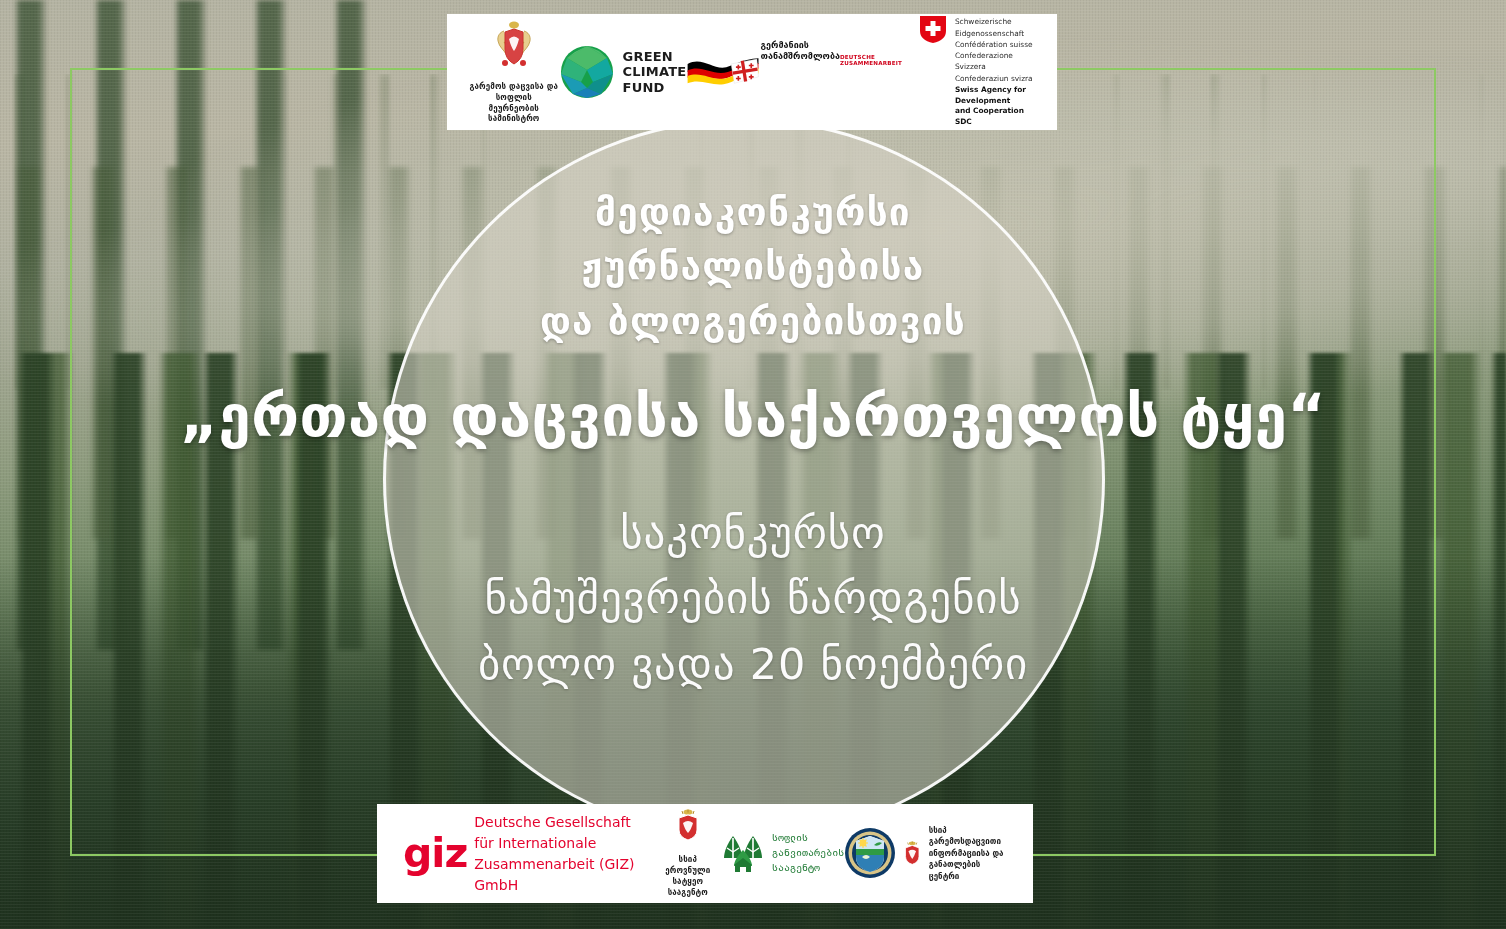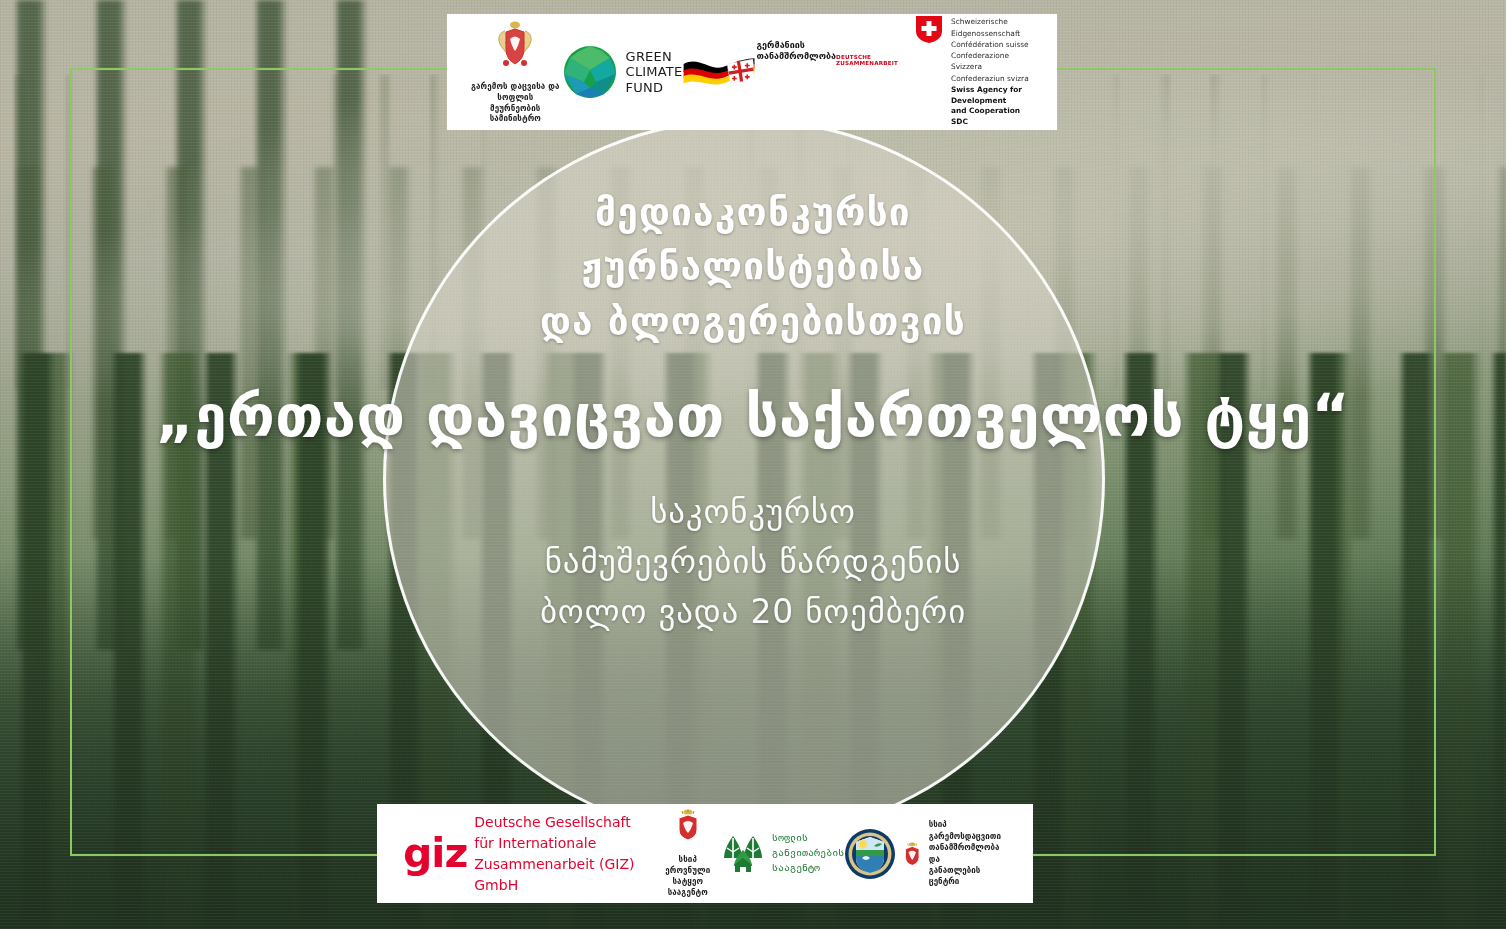--- a/index.html
+++ b/index.html
@@ -120,21 +120,21 @@
     font-family:"DejaVu Sans","Liberation Sans",sans-serif;
     font-size:8px; font-weight:700; color:#1a1a1a; line-height:1.35;
     text-align:center; letter-spacing:.1px; white-space:pre-line;
   }
 
   
   .coa { width:38px; height:50px; flex:0 0 auto; }
   .gcf-wrap { display:flex; align-items:center; gap:8px; }
   .gcf-text {
     font-family:"DejaVu Sans","Liberation Sans",sans-serif;
-    font-size:13px; font-weight:400; color:#1c1c1c; line-height:1.18;
+    font-size:13px; font-weight:700; color:#1c1c1c; line-height:1.18;
     letter-spacing:.2px; white-space:pre-line;
   }
   .de-wrap { display:flex; flex-direction:row; align-items:flex-start; }
   .de-flagbox { width:92px; height:40px; }
   .de-ka {
     font-size:9px; font-weight:700; color:#111; line-height:1.25;
     white-space:pre-line; margin-top:-12px;
   }
   .de-sub {
     font-size:5.6px; font-weight:700; color:#d0021b; letter-spacing:.2px; margin-top:2px;
@@ -171,23 +171,23 @@
     text-shadow:0 1px 3px rgba(0,0,0,.30);
   }
   .title {
     margin-top:36px; text-align:center;
     font-family:"DejaVu Sans","Liberation Sans",sans-serif;
     font-weight:700; font-size:58px; line-height:1.1; color:#ffffff;
     letter-spacing:.5px; white-space:nowrap;
     text-shadow:0 2px 5px rgba(0,0,0,.34);
   }
   .deadline {
-    margin-top:38px; text-align:center;
-    font-family:"DejaVu Sans","Liberation Sans",sans-serif;
-    font-weight:400; font-size:33px; line-height:1.52; color:#fbfbfb;
+    margin-top:52px; text-align:center;
+    font-family:"DejaVu Sans","Liberation Sans",sans-serif;
+    font-weight:400; font-size:43px; line-height:1.52; color:#fbfbfb;
     letter-spacing:.8px; white-space:pre-line;
     text-shadow:0 1px 3px rgba(0,0,0,.26);
   }
 </style>
 </head>
 <body>
 
 <div class="poster">
 
   <div class="bg">
@@ -202,21 +202,21 @@
   </div>
 
   <div class="frame"></div>
 
   <div class="circle"></div>
 
   <div class="content">
     <div class="kicker">მედიაკონკურსი
 ჟურნალისტებისა
 და ბლოგერებისთვის</div>
-    <div class="title">„ერთად დავიცვათ საქართველოს ტყე“</div>
+    <div class="title">„ერთად დაცვისა საქართველოს ტყე“</div>
     <div class="deadline">საკონკურსო
 ნამუშევრების წარდგენის
 ბოლო  ვადა 20 ნოემბერი</div>
   </div>
 
   <div class="band band-top">
 
     <div class="logo-stack">
       <svg class="coa" viewBox="0 0 38 50">
         <ellipse cx="19" cy="6" rx="5" ry="3.4" fill="#d9b64a"></ellipse>
@@ -335,19 +335,19 @@
         <path d="M30 18 q4-4 8-2 q-4 4-8 2z" fill="#2f9b45"></path>
         <path d="M18 30 q4-4 8 0 q-4 4-8 0z" fill="#e8f3d6"></path>
       </svg>
       <svg width="22" height="30" viewBox="0 0 22 30">
         <ellipse cx="11" cy="3.5" rx="4" ry="2.3" fill="#d9b64a"></ellipse>
         <path d="M5.5 2.6 l1 2.6 M11 1.2 l0 2.6 M16.5 2.6 l-1 2.6" stroke="#b58c2e" stroke-width=".9"></path>
         <path d="M11 6 L19 9 L19 19 Q19 26 11 28.5 Q3 26 3 19 L3 9 Z" fill="#d32f2f" stroke="#ffffff" stroke-width=".9"></path>
         <path d="M6.5 13 q4.5-3.5 9 0 q-2 6-4.5 9 q-2.5-3-4.5-9z" fill="#ffffff" opacity=".95"></path>
       </svg>
       <div class="eiec-text">სსიპ გარემოსდაცვითი
-თანამშრომლობა და
+ინფორმაციისა და
 განათლების ცენტრი</div>
     </div>
 
   </div>
 
 </div>
 
 </body></html>

